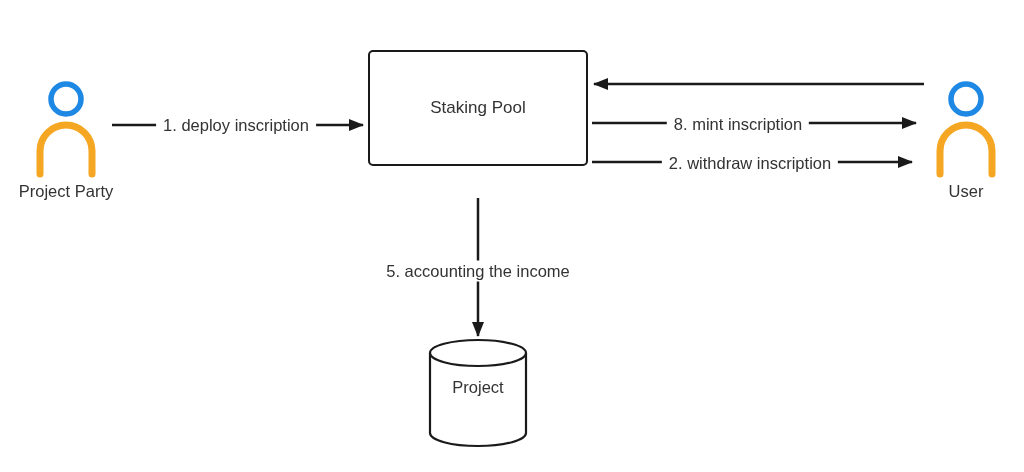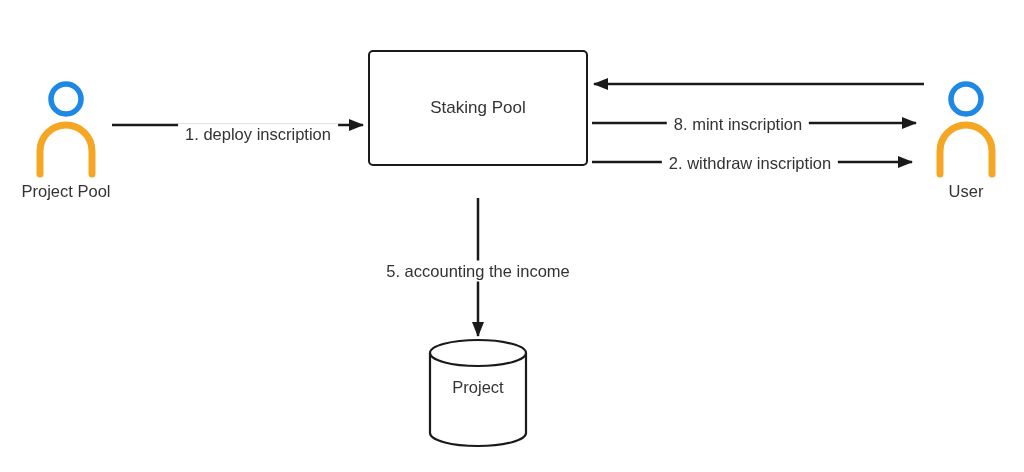--- a/index.html
+++ b/index.html
@@ -47,21 +47,21 @@
 
   .node-label {
     position: absolute;
     transform: translateX(-50%);
     font-size: 16.5px;
     color: #333333;
     white-space: nowrap;
     z-index: 3;
   }
 
-  #label-arrow-1 { left: 236px; top: 134px; margin-left: 22px; }
+  #label-arrow-1 { left: 236px; top: 125px; }
   #label-arrow-2 { left: 746px; top: 84px;  }
   #label-arrow-3 { left: 738px; top: 124px; }
   #label-arrow-4 { left: 750px; top: 163px; }
   #label-arrow-5 { left: 478px; top: 271px; }
 
   #label-project-party { left: 66px;  top: 182px; }
   #label-user          { left: 966px; top: 182px; }
   #label-server        { left: 478px; top: 378px; }
 </style>
 </head>
@@ -104,17 +104,17 @@
 
   <div class="node-box">
     <span>Staking Pool</span>
   </div>
 
   <div class="edge-label" id="label-arrow-1">1. deploy inscription</div>
   <div class="edge-label" id="label-arrow-3">8. mint inscription</div>
   <div class="edge-label" id="label-arrow-4">2. withdraw inscription</div>
   <div class="edge-label" id="label-arrow-5">5. accounting the income</div>
 
-  <div class="node-label" id="label-project-party">Project Pool</div>
+  <div class="node-label" id="label-project-party">Project Party</div>
   <div class="node-label" id="label-user">User</div>
   <div class="node-label" id="label-server">Project</div>
 
 </div>
 
 </body></html>

